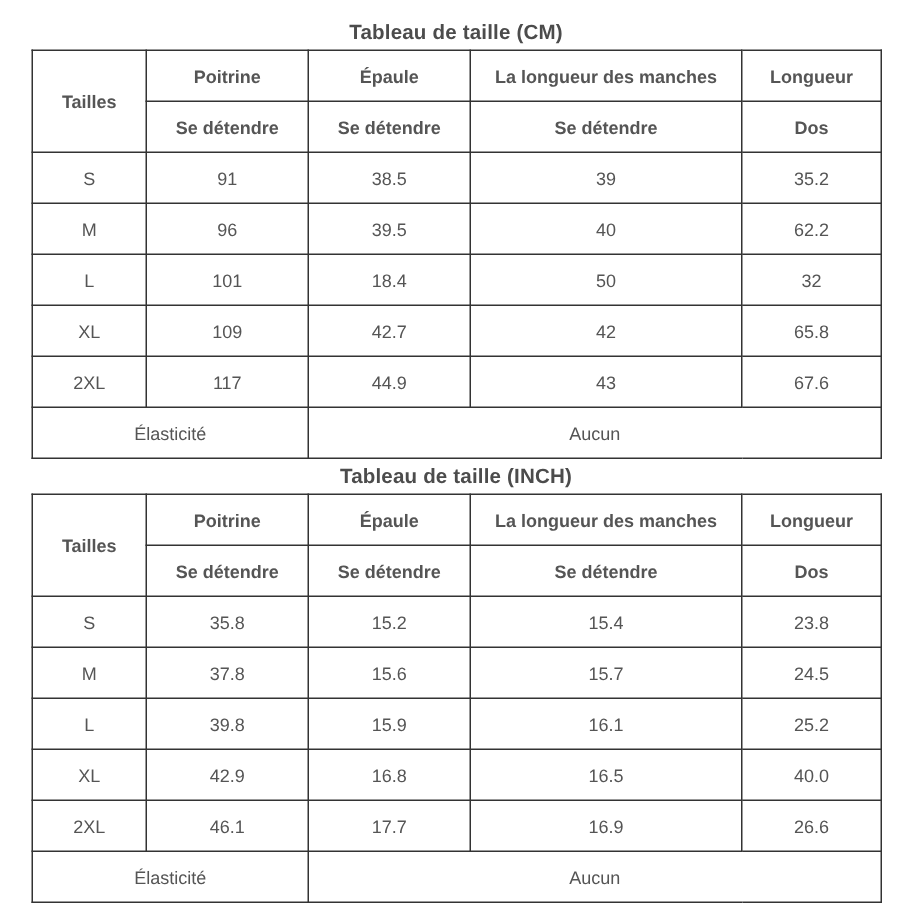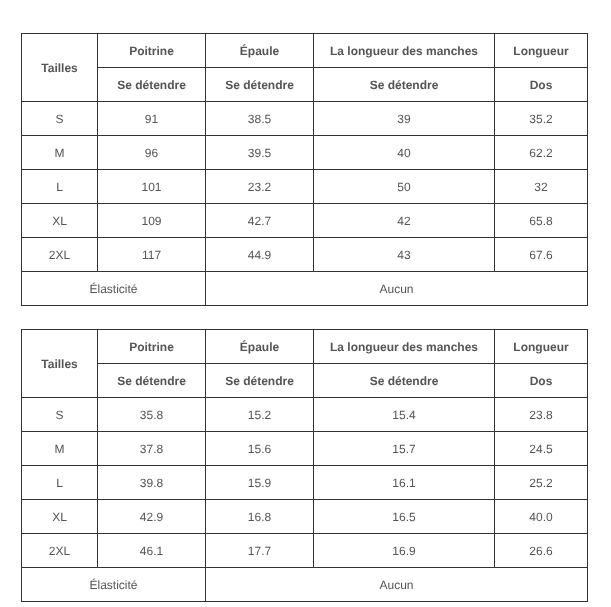--- a/index.html
+++ b/index.html
@@ -52,20 +52,21 @@
 
   tr.head-row td { height: 33px; font-weight: bold; }
   tr.data-row td { height: 33px; }
   tr.last-row td { height: 33px; }
 </style>
 </head>
 <body>
 
 <div class="page">
 
+  <div class="chart-title" style="top:14px">Tableau de taille (CM)</div>
 
   <table class="size-table" style="top:33px">
     <tbody>
         <tr class="head-row">
       <td class="c1" rowspan="2">Tailles</td>
       <td class="c2">Poitrine</td>
       <td class="c3">Épaule</td>
       <td class="c4">La longueur des manches</td>
       <td class="c5">Longueur</td>
     </tr>
@@ -85,21 +86,21 @@
     <tr class="data-row">
       <td>M</td>
       <td>96</td>
       <td>39.5</td>
       <td>40</td>
       <td>62.2</td>
     </tr>
     <tr class="data-row">
       <td>L</td>
       <td>101</td>
-      <td>23.2</td>
+      <td>18.4</td>
       <td>50</td>
       <td>32</td>
     </tr>
     <tr class="data-row">
       <td>XL</td>
       <td>109</td>
       <td>42.7</td>
       <td>42</td>
       <td>65.8</td>
     </tr>
@@ -110,20 +111,21 @@
       <td>43</td>
       <td>67.6</td>
     </tr>
     <tr class="last-row">
       <td colspan="2">Élasticité</td>
       <td colspan="3">Aucun</td>
     </tr>
   </tbody>
     </table>
 
+  <div class="chart-title" style="top:310px">Tableau de taille (INCH)</div>
 
   <table class="size-table" style="top:329px">
     <tbody>
         <tr class="head-row">
       <td class="c1" rowspan="2">Tailles</td>
       <td class="c2">Poitrine</td>
       <td class="c3">Épaule</td>
       <td class="c4">La longueur des manches</td>
       <td class="c5">Longueur</td>
     </tr>

